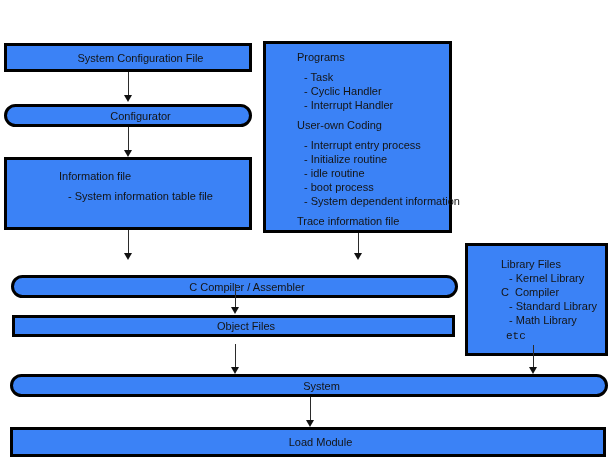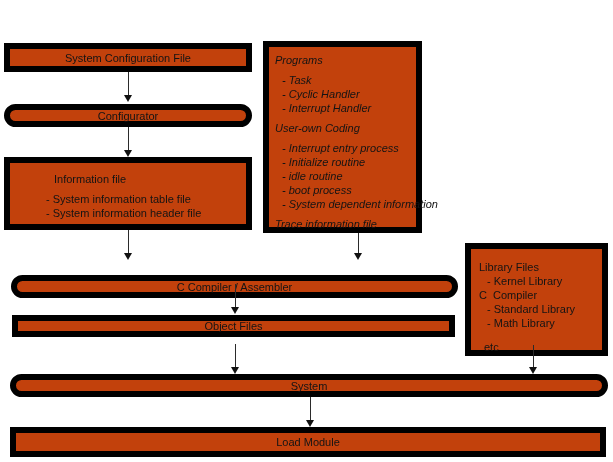--- a/index.html
+++ b/index.html
@@ -8,55 +8,56 @@
     width: 613px;
     height: 462px;
     background: #ffffff;
     font-family: "Liberation Sans", sans-serif;
     font-size: 11px;
     color: #141414;
     overflow: hidden;
   }
   .box {
     position: absolute;
-    background: #c2410c;
-    border: 6px solid #000000;
+    background: #3b82f6;
+    border: 3px solid #000000;
     box-sizing: border-box;
+    padding-left: 25px;
   }
   .pill { border-radius: 12px; }
   .center {
     display: flex;
     align-items: center;
     justify-content: center;
     text-align: center;
   }
   .line { line-height: 14px; white-space: pre; }
 
   
   .b-sysconfig   { left: 4px;   top: 43px;  width: 248px; height: 29px; }
   .b-configurator{ left: 4px;   top: 104px; width: 248px; height: 23px; }
   .b-info        { left: 4px;   top: 157px; width: 248px; height: 73px; padding-top: 9px; }
-  .b-programs    { left: 263px; top: 41px;  width: 159px; height: 192px; padding-top: 6px; font-style: italic; }
+  .b-programs    { left: 263px; top: 41px;  width: 189px; height: 192px; padding-top: 6px; }
   .b-compiler    { left: 11px;  top: 275px; width: 447px; height: 23px; }
   .b-object      { left: 12px;  top: 315px; width: 443px; height: 22px; }
   .b-library     { left: 465px; top: 243px; width: 143px; height: 113px; padding-top: 11px; }
   .b-linker      { left: 10px;  top: 374px; width: 598px; height: 23px; }
   .b-load        { left: 10px;  top: 427px; width: 596px; height: 30px; }
 
   
-  .info-title    { margin: 0 0 6px 44px; }
+  .info-title    { margin: 0 0 6px 27px; }
   .info-item     { margin: 0 0 0 36px; }
   .prog-title    { margin: 0 0 6px 6px; }
   .prog-item     { margin: 0 0 0 13px; }
   .prog-subtitle { margin: 6px 0 6px 6px; }
   .prog-footer   { margin: 6px 0 0 6px; }
   .lib-title     { margin: 0 0 0 8px; }
   .lib-item      { margin: 0 0 0 16px; }
   .lib-plain     { margin: 0 0 0 8px; }
-  .lib-etc       { margin: 10px 0 0 13px; }
+  .lib-etc       { margin: 2px 0 0 13px; font-family: Liberation Mono, monospace; }
 
   
   .arrow { position: absolute; width: 9px; }
   .arrow .shaft {
     position: absolute;
     left: 4px; top: 0; bottom: 6px;
     width: 1px;
     background: #2b2b2b;
   }
   .arrow .head {
@@ -95,21 +96,20 @@
   </div>
 
   <div class="arrow a2">
     <div class="shaft"></div>
     <div class="head"></div>
   </div>
 
   <div class="box b-info">
     <div class="line info-title">Information file</div>
     <div class="line info-item">- System information table file</div>
-    <div class="line info-item">- System information header file</div>
   </div>
 
   <div class="box b-programs">
     <div class="line prog-title">Programs</div>
     <div class="line prog-item">- Task</div>
     <div class="line prog-item">- Cyclic Handler</div>
     <div class="line prog-item">- Interrupt Handler</div>
     <div class="line prog-subtitle">User-own Coding</div>
     <div class="line prog-item">- Interrupt entry process</div>
     <div class="line prog-item">- Initialize routine</div>

